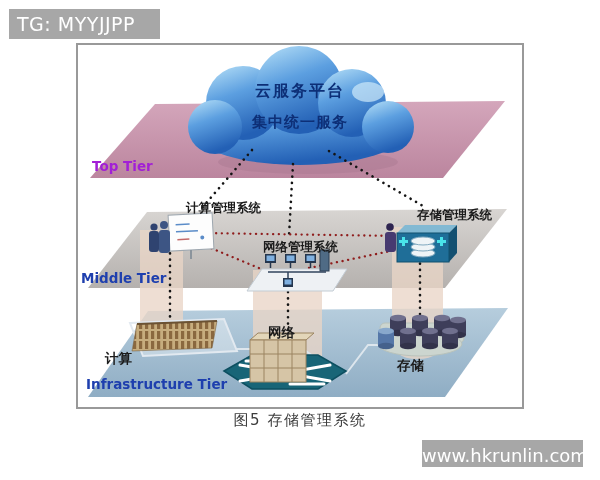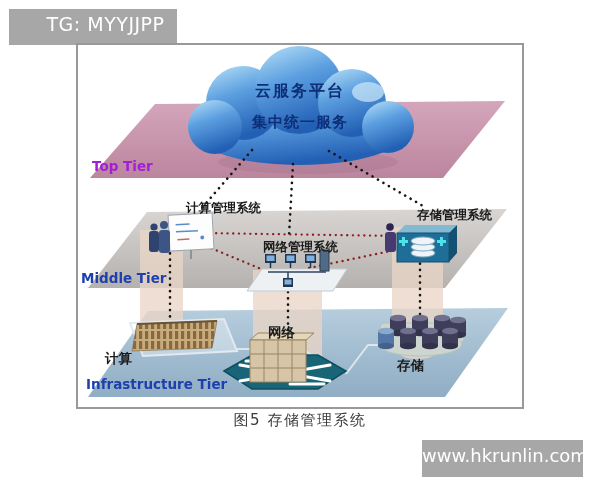--- a/index.html
+++ b/index.html
@@ -1,21 +1,21 @@
 <!DOCTYPE html>
 <html><head>
 <meta charset="utf-8">
 <style>
   html,body{margin:0;padding:0;background:#ffffff;}
   body{width:600px;height:480px;position:relative;overflow:hidden;
        font-family:"DejaVu Sans","Liberation Sans",sans-serif;}
   .badge{position:absolute;background:#a7a7a7;color:#ffffff;
          font-size:19px;line-height:30px;white-space:nowrap;}
-  .badge-top{left:9px;top:9px;width:143px;height:36px;padding-left:25px;letter-spacing:.5px;text-align:center;}
-  .badge-bottom{left:422px;top:440px;width:161px;height:37px;text-align:center;
+  .badge-top{left:9px;top:9px;width:143px;height:30px;padding-left:8px;letter-spacing:.5px;}
+  .badge-bottom{left:422px;top:440px;width:161px;height:27px;text-align:center;
                 font-size:18px;line-height:31px;}
   .caption{position:absolute;left:76px;top:411px;width:448px;text-align:center;
            font-size:15px;color:#3c3c3c;font-weight:500;letter-spacing:1.5px;}
   svg{position:absolute;left:0;top:0;}
   svg text{font-family:"DejaVu Sans","Liberation Sans",sans-serif;}
   .tier-label{font-size:13.5px;font-weight:bold;}
   .sys-label{font-size:12.5px;font-weight:600;fill:#1c1c1c;}
   .res-label{font-size:13.5px;font-weight:600;fill:#1c1c1c;}
   .cloud-text{font-weight:bold;fill:#0d2f77;}
   .dotk{stroke:#141414;stroke-width:2.6;stroke-dasharray:0.1 6.2;stroke-linecap:round;fill:none;}

